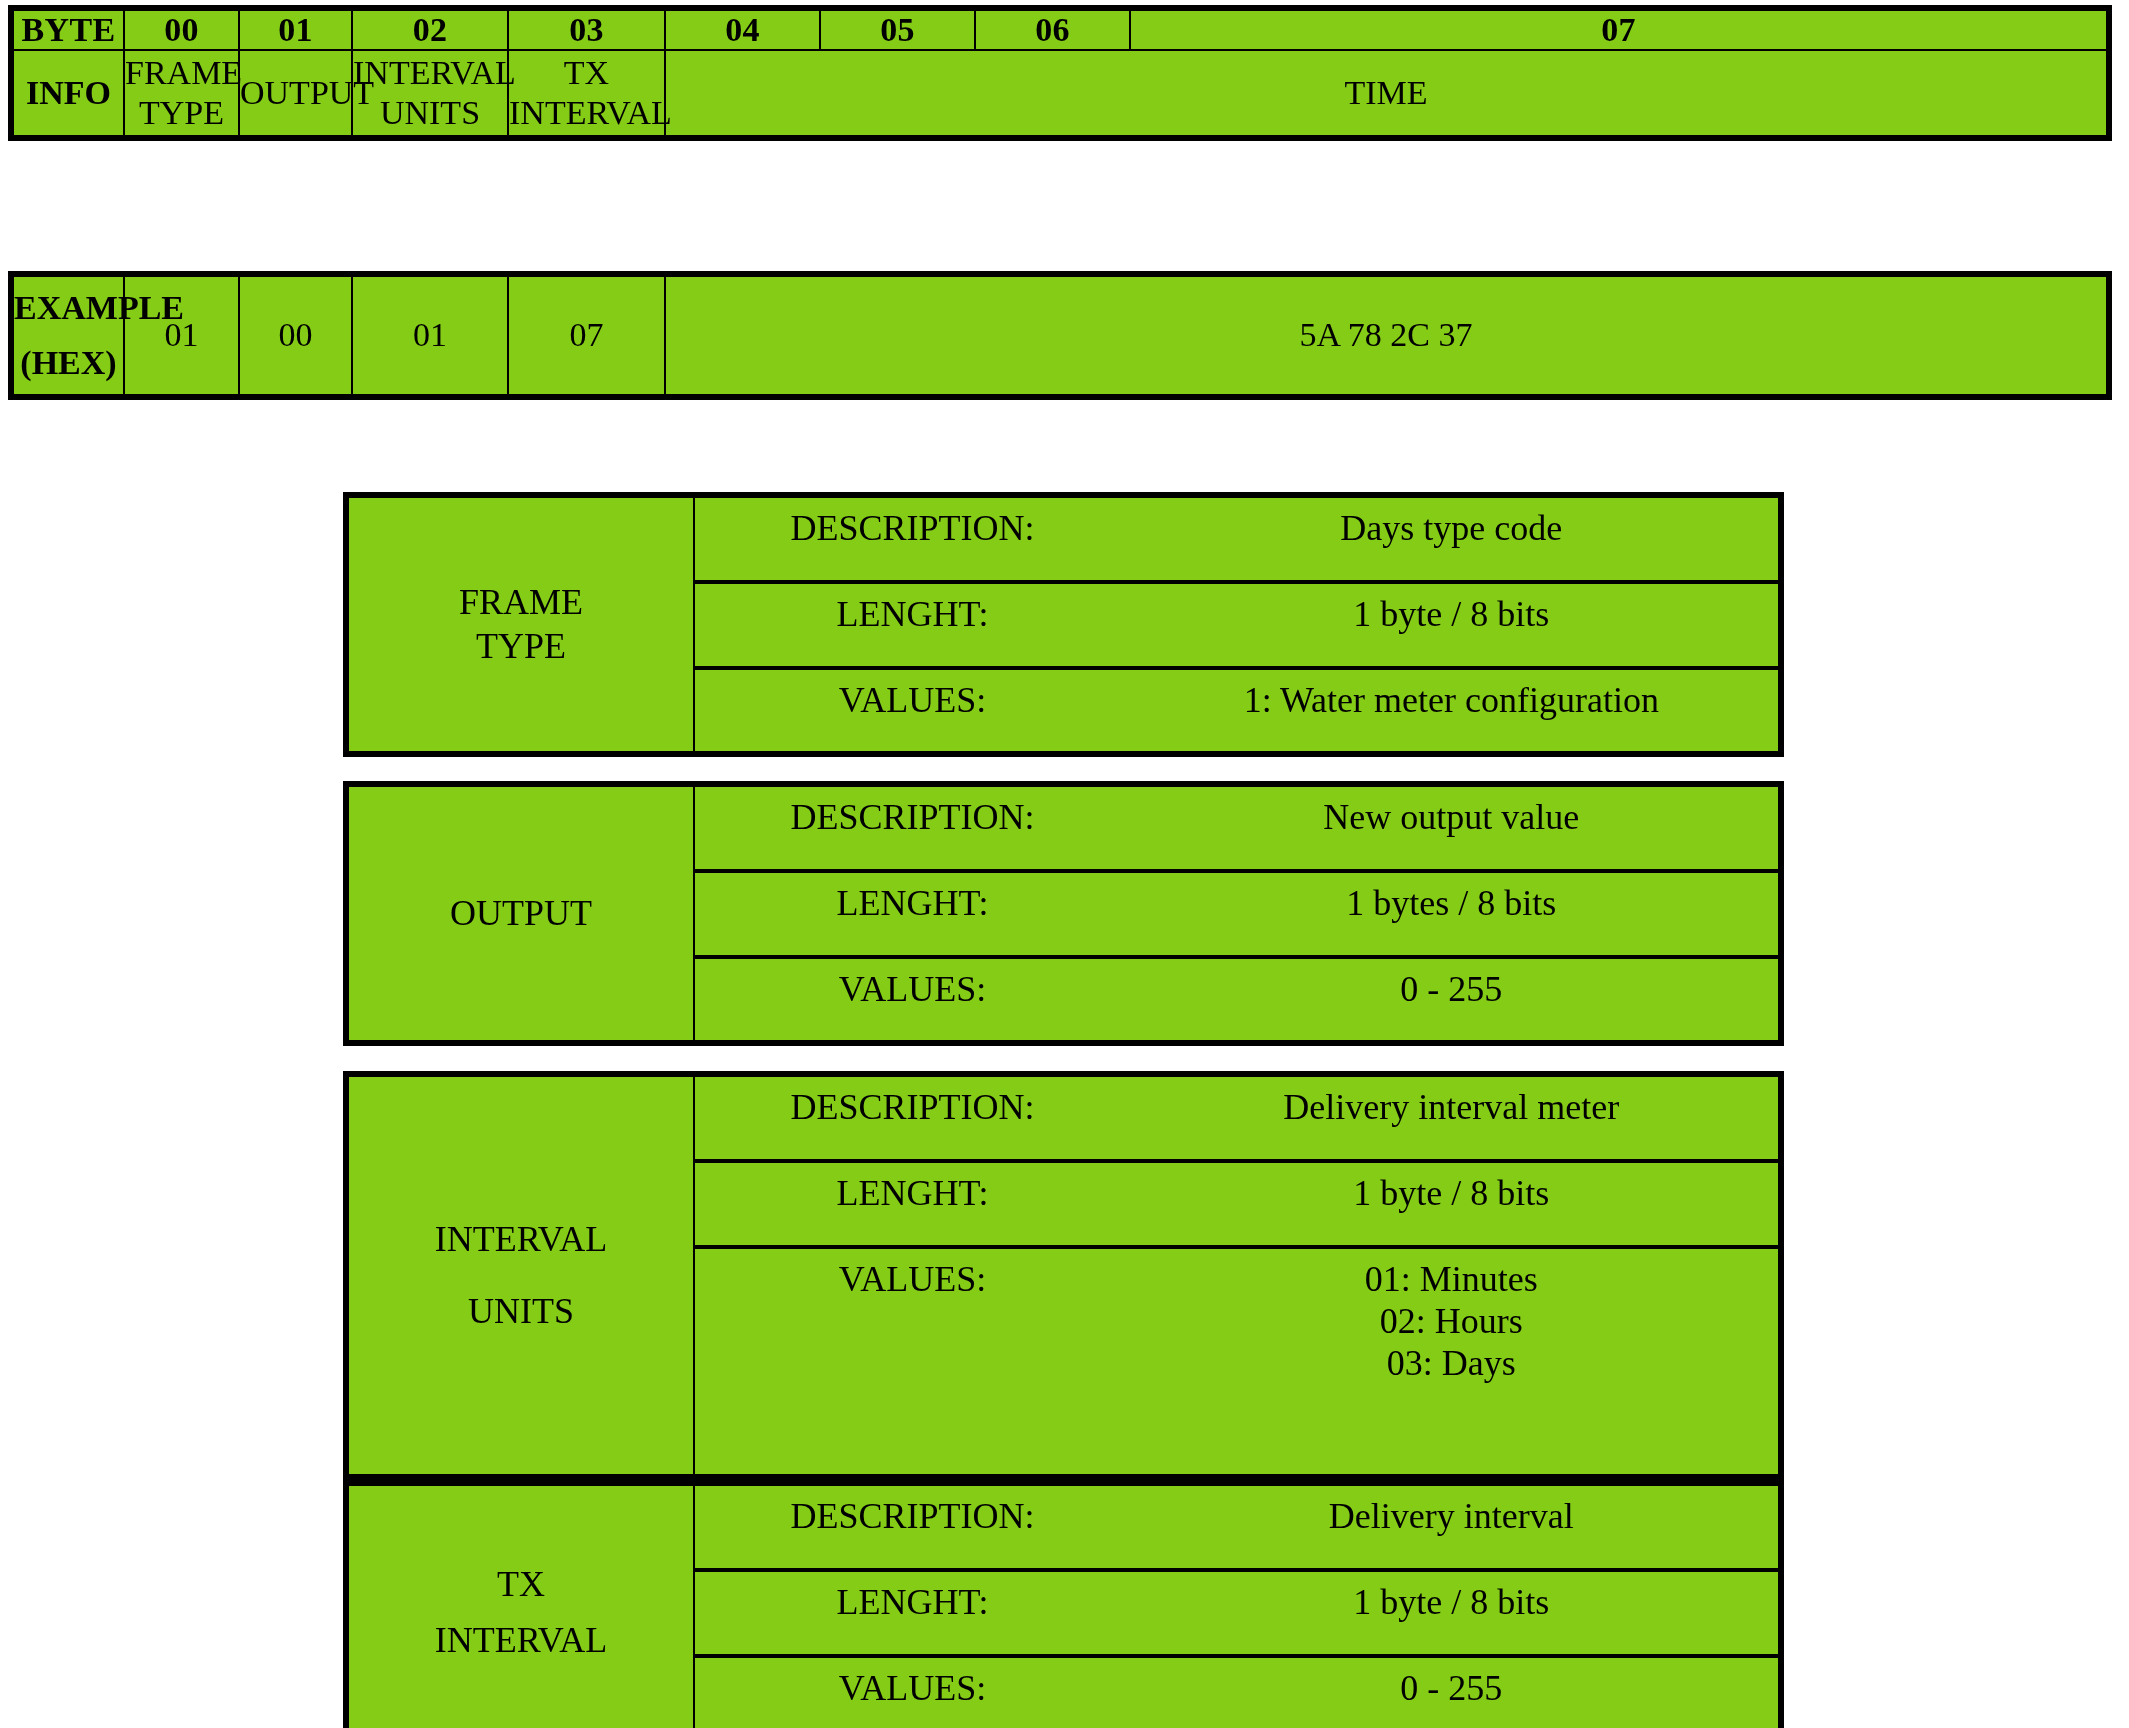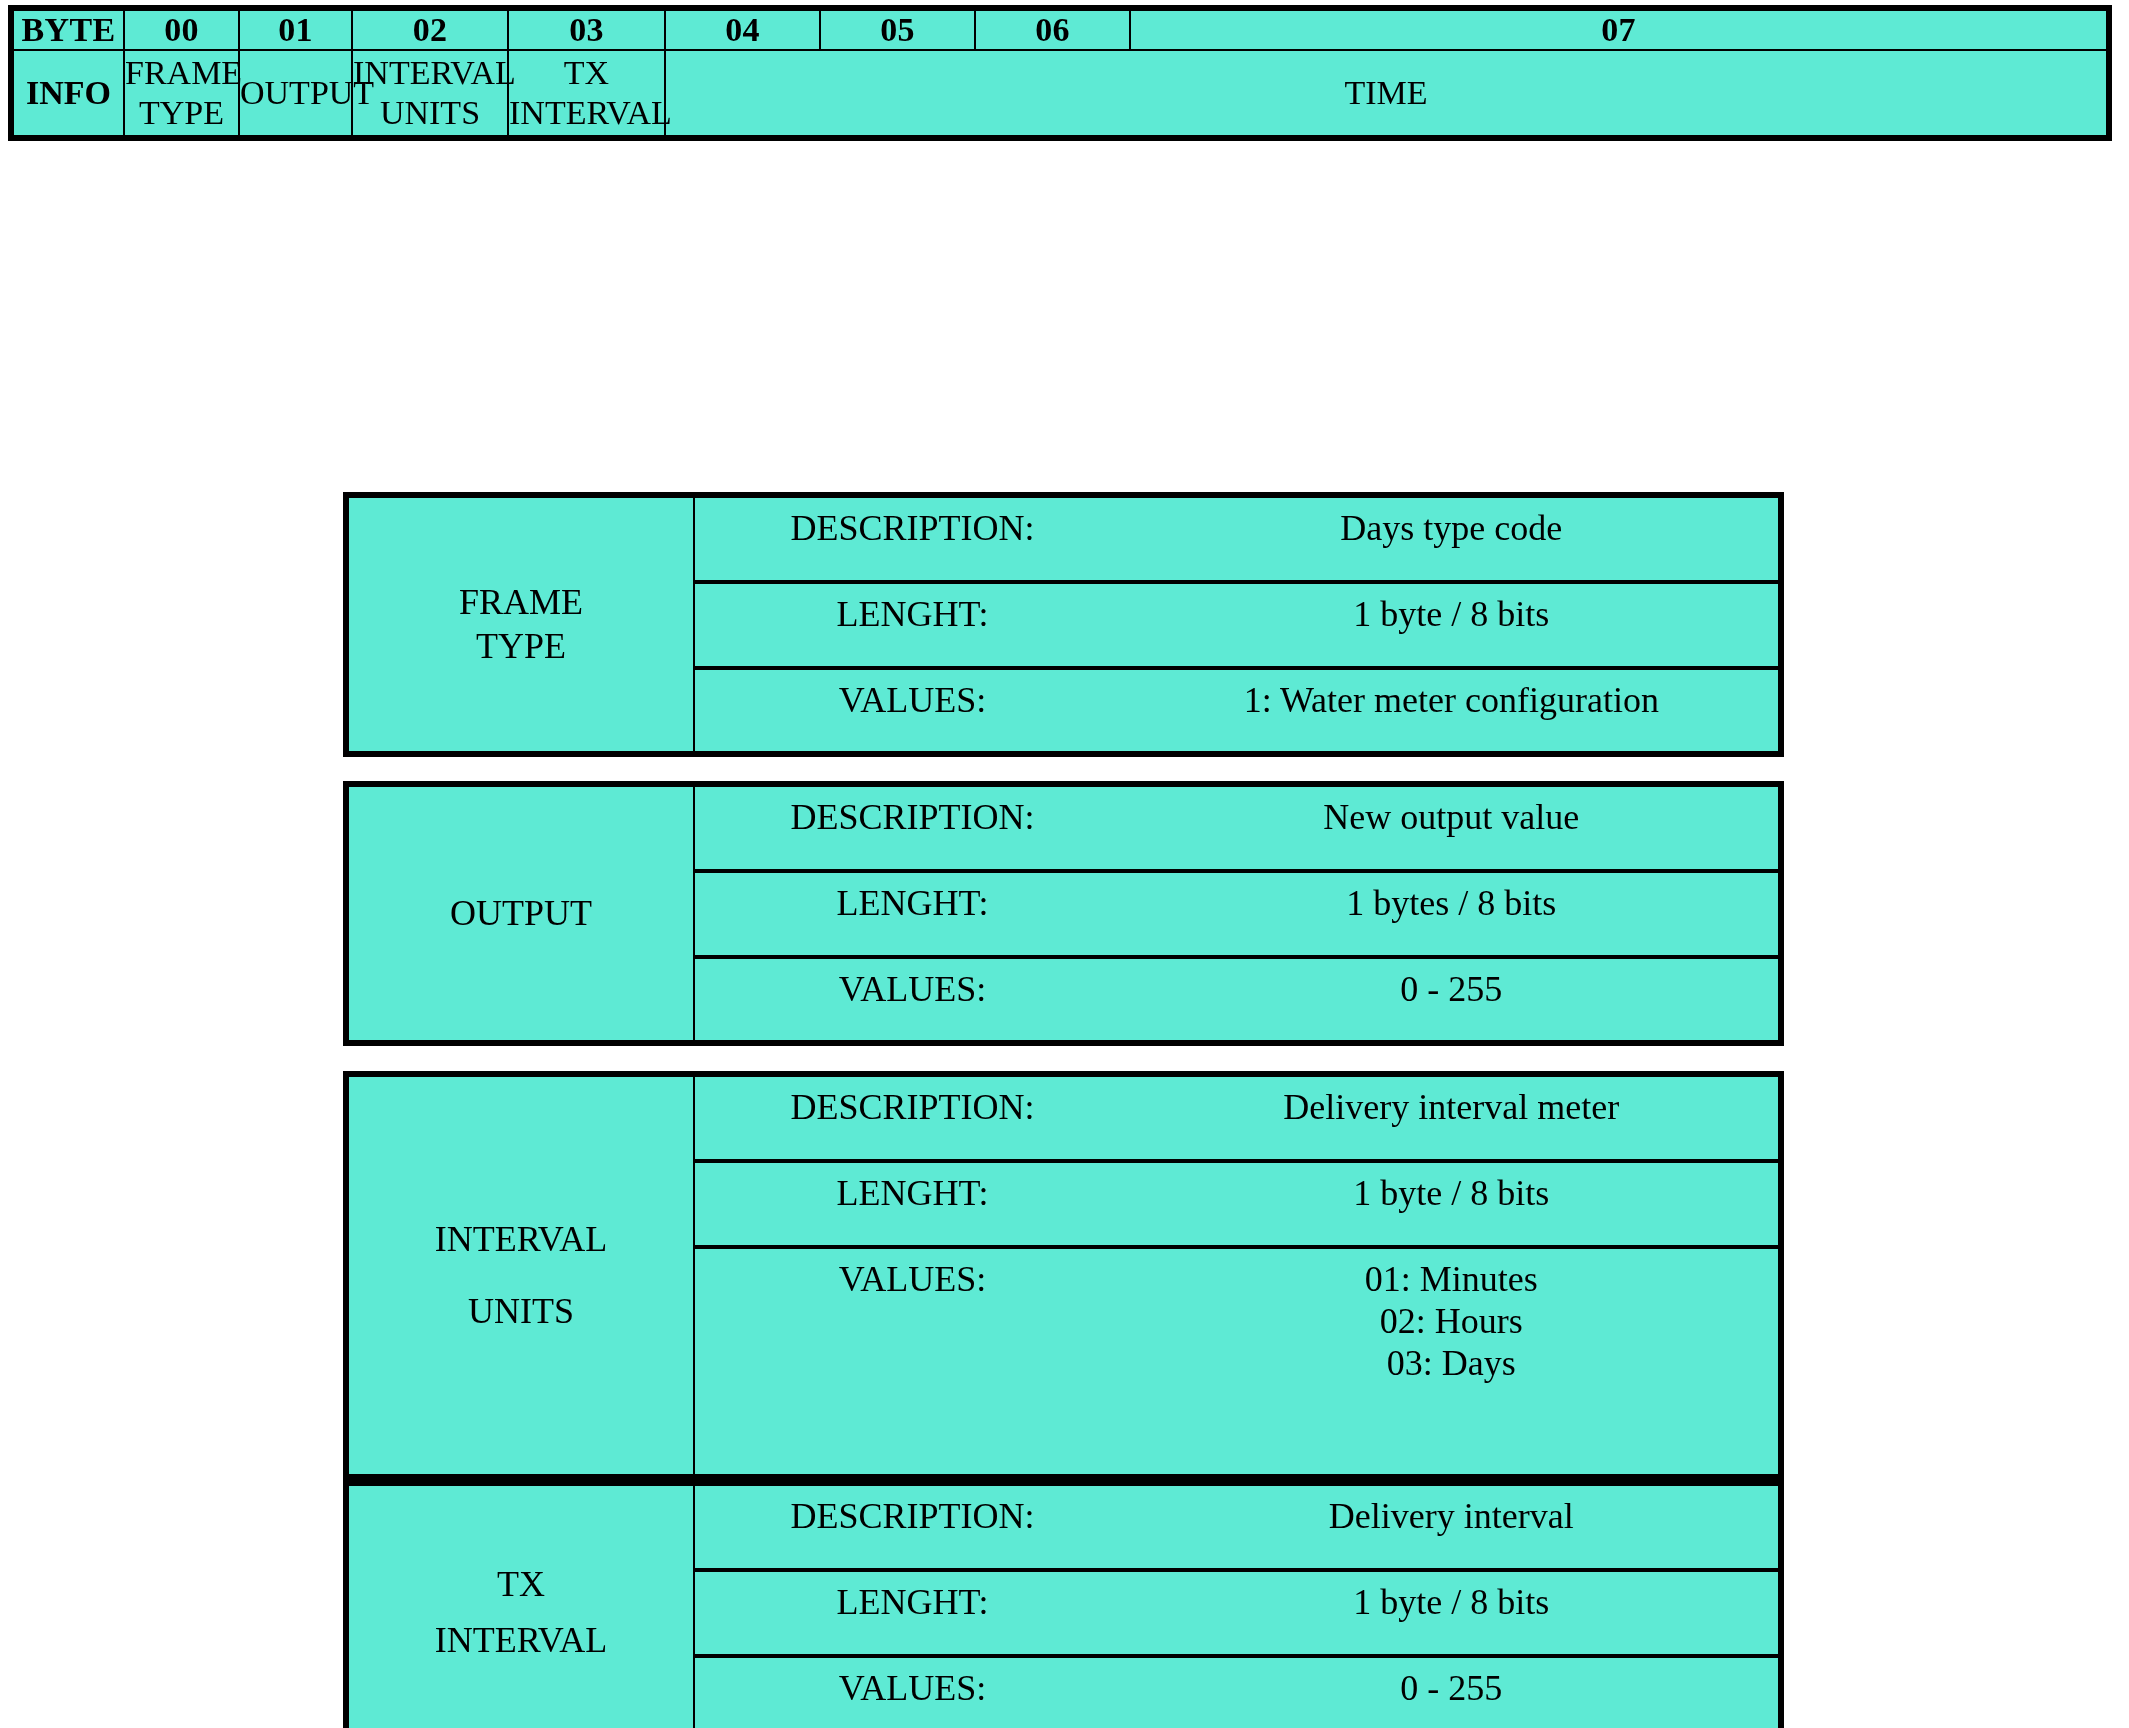--- a/index.html
+++ b/index.html
@@ -27,21 +27,21 @@
     border-collapse: collapse;
     table-layout: fixed;
     position: absolute;
     background: #ffffff;
   }
   table.grid td {
     border: 2px solid #000000;
     text-align: center;
     vertical-align: middle;
     padding: 0;
-    background: #5eead4;
+    background: #84cc16;
   }
   
   table.grid {
     border: 6px solid #000000;
   }
 
   
   #byte-table {
     left: 8px;
     top: 5.3px;
@@ -155,20 +155,35 @@
       <td class="lbl">INFO</td>
       <td>FRAME TYPE</td>
       <td>OUTPUT</td>
       <td>INTERVAL UNITS</td>
       <td>TX INTERVAL</td>
       <td colspan="4">TIME</td>
     </tr>
   </tbody>
     </table>
 
+  <table class="grid" id="example-table">
+    <tbody>
+        <tr>
+      <td class="lbl" style="width:109px">
+        <span class="vline">EXAMPLE</span>
+        <span class="vline" style="margin-top:14.5px">(HEX)</span>
+      </td>
+      <td style="width:113px">01</td>
+      <td style="width:111px">00</td>
+      <td style="width:154px">01</td>
+      <td style="width:155px">07</td>
+      <td>5A 78 2C 37</td>
+    </tr>
+  </tbody>
+    </table>
 
   <table class="grid detail" id="frametype-table">
     <tbody>
         <tr>
       <td class="name">
         <span class="vline">FRAME</span>
         <span class="vline" style="">TYPE</span>
       </td>
       <td class="body">
         <table class="rows">

